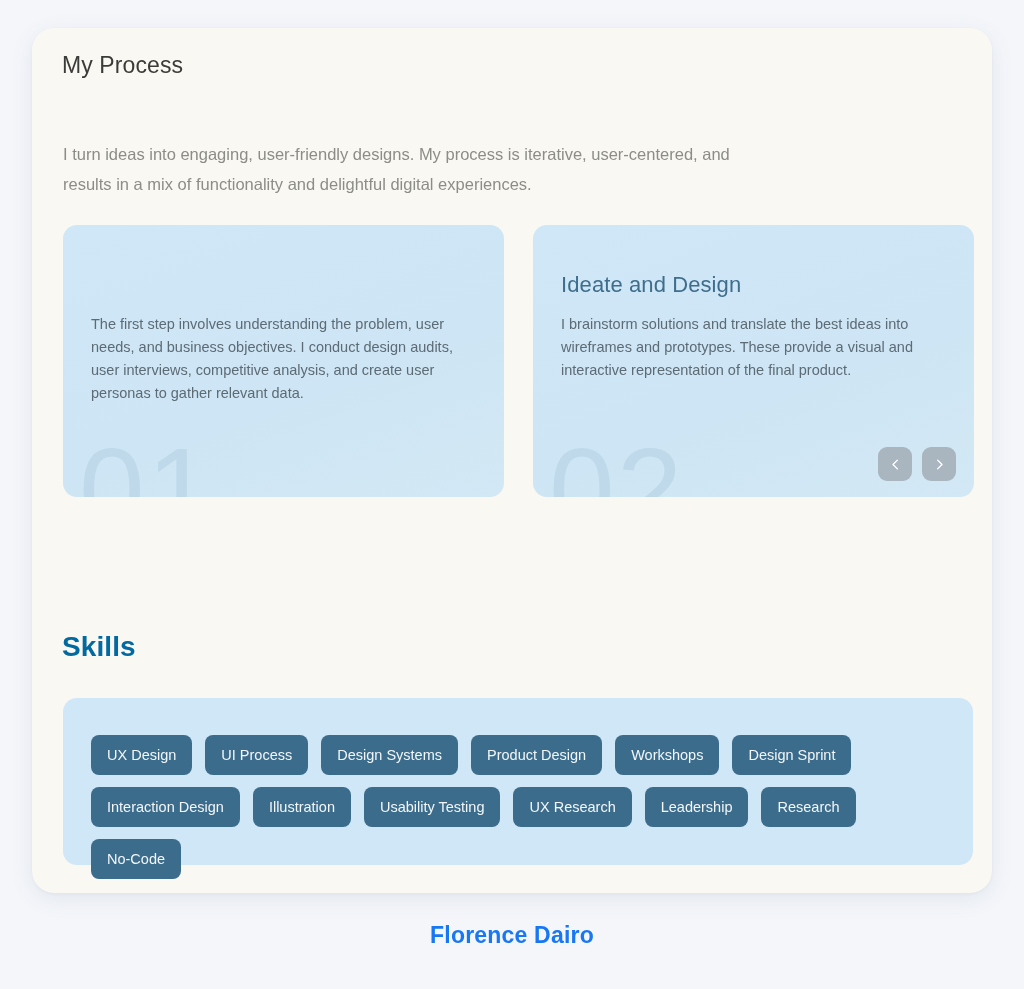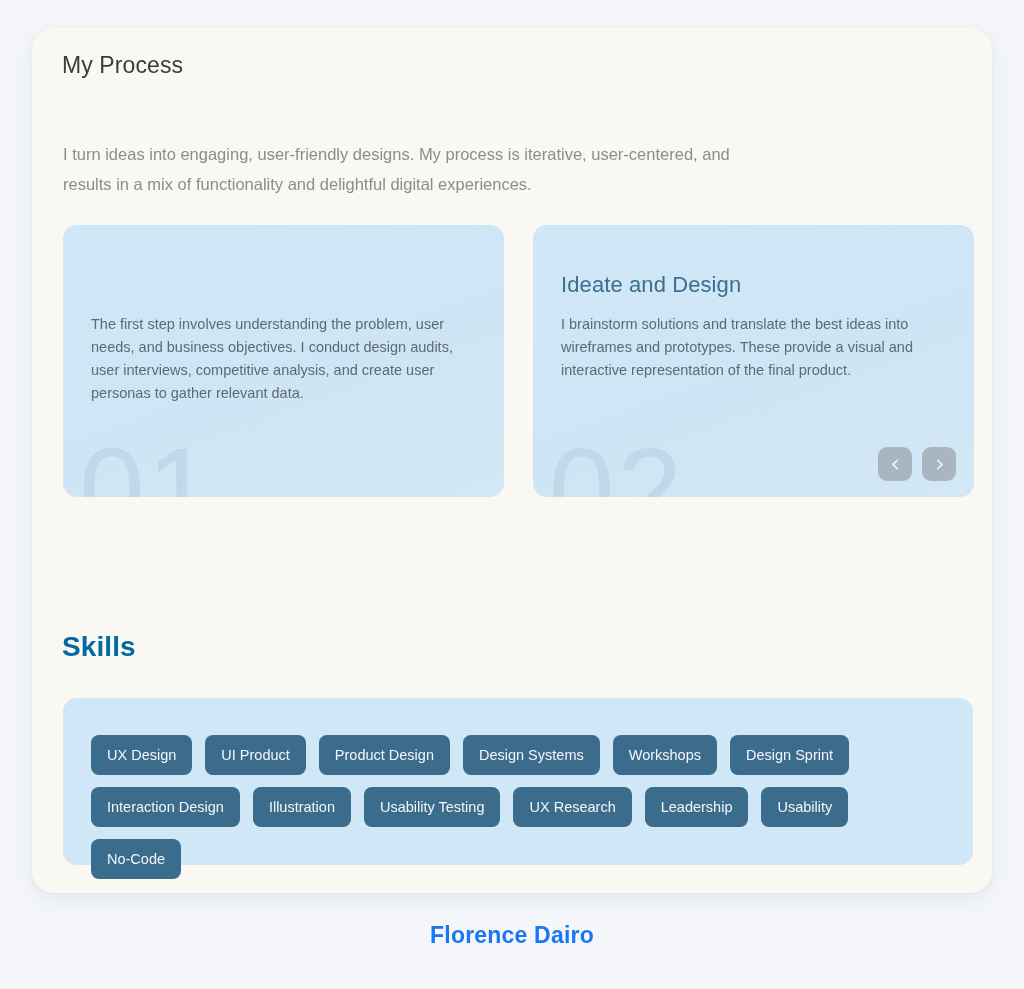--- a/index.html
+++ b/index.html
@@ -233,31 +233,31 @@
         </div>
       </div>
 
     </div>
 
     <h2 class="skills-title">Skills</h2>
 
     <div class="skills-box">
       <div class="tag-row" id="tag-row">
           <button class="tag">UX Design</button>
-          <button class="tag">UI Product</button>
+          <button class="tag">UI Process</button>
+          <button class="tag">Design Systems</button>
           <button class="tag">Product Design</button>
-          <button class="tag">Design Systems</button>
           <button class="tag">Workshops</button>
           <button class="tag">Design Sprint</button>
           <button class="tag">Interaction Design</button>
           <button class="tag">Illustration</button>
           <button class="tag">Usability Testing</button>
           <button class="tag">UX Research</button>
           <button class="tag">Leadership</button>
-          <button class="tag">Usability</button>
+          <button class="tag">Research</button>
           <button class="tag">No-Code</button>
         </div>
     </div>
 
   </div>
 
   <div class="footer">Florence Dairo</div>
 
 </div>
 

